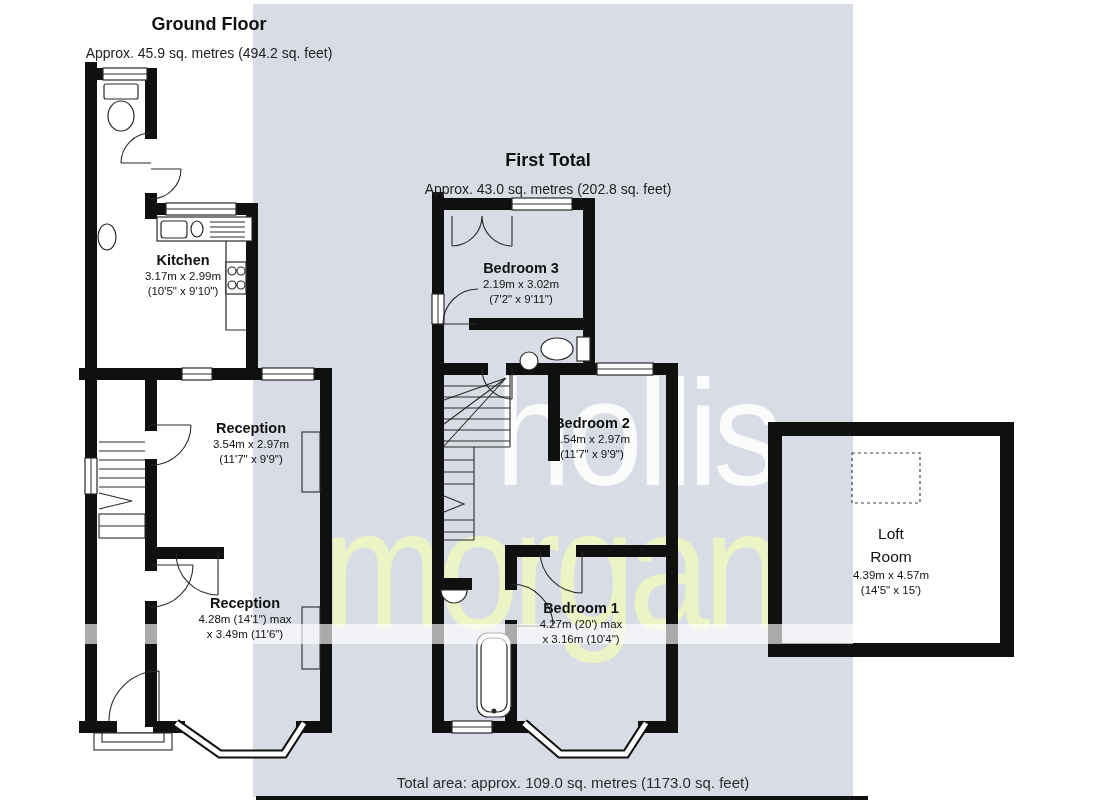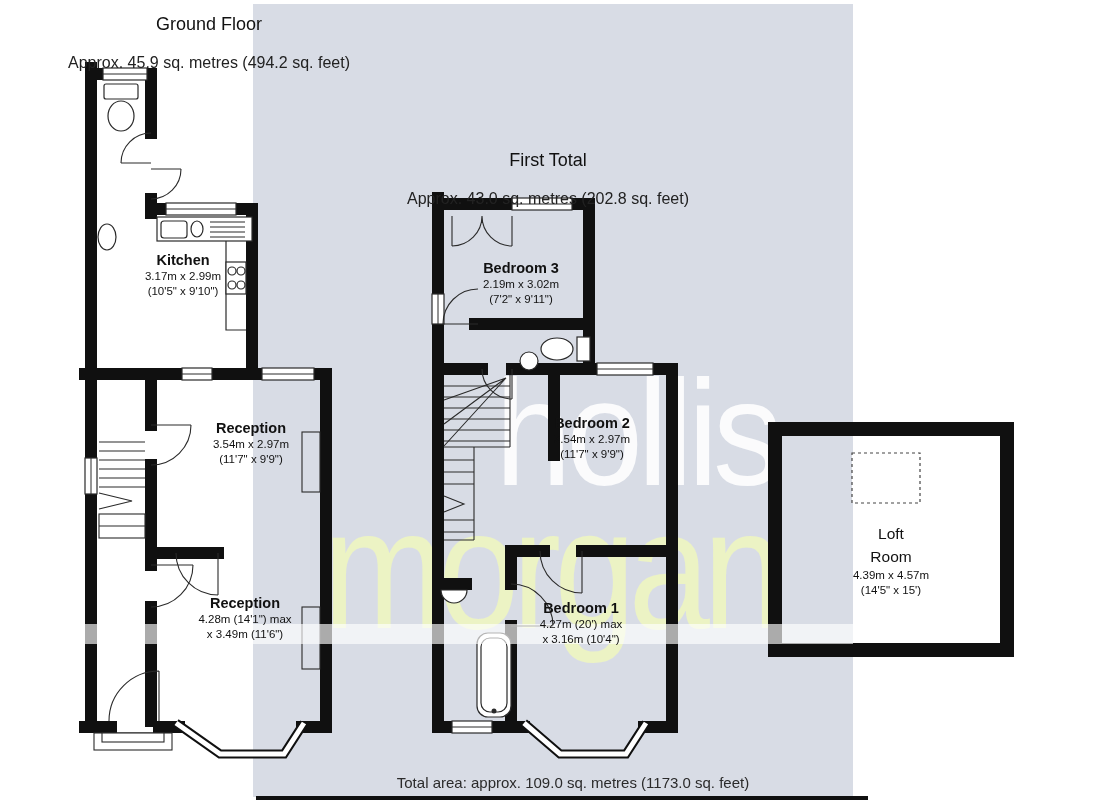--- a/index.html
+++ b/index.html
@@ -5,22 +5,22 @@
   html,body{margin:0;padding:0;background:#ffffff;}
   #canvas{position:relative;width:1100px;height:800px;background:#fff;overflow:hidden;
           font-family:"Liberation Sans", sans-serif;color:#1a1a1a;}
   .panel{position:absolute;left:253px;top:4px;width:600px;height:793px;background:var(--panel,#d8dce5);z-index:1;}
   .wm{position:absolute;z-index:2;line-height:1;font-weight:normal;white-space:nowrap;transform-origin:left top;}
   .wm-hollis{left:495px;top:358px;font-size:150px;letter-spacing:-6px;color:rgba(255,255,255,0.88);transform:scaleX(0.92);}
   .wm-morgan{left:323px;top:484px;font-size:170px;letter-spacing:-8px;color:var(--morgan,#eef5c2);opacity:0.92;transform:scaleX(0.86);}
   #plan-svg{position:absolute;left:0;top:0;z-index:3;}
   .stripe{position:absolute;left:0;top:624px;width:853px;height:20px;background:rgba(255,255,255,0.65);z-index:4;}
   .floor-head{position:absolute;text-align:center;z-index:5;}
-  .floor-title{font-weight:normal;font-size:18px;color:#111;}
-  .floor-area{font-size:16px;margin-top:19px;color:#222;}
+  .floor-title{font-weight:bold;font-size:18px;color:#111;}
+  .floor-area{font-size:14px;margin-top:10px;color:#222;}
   .room-label{position:absolute;text-align:center;z-index:5;color:#111;}
   .room-name{font-weight:bold;font-size:14.5px;line-height:17px;text-align:center;}
   .room-dims{font-size:11.5px;line-height:15px;}
   .loft-name{font-weight:normal;font-size:15.5px;line-height:23px;}
   .footer-text{position:absolute;left:253px;top:774px;width:600px;text-align:center;
                font-size:15px;color:#2b2b2b;z-index:5;margin-left:20px;}
   .footer-bar{position:absolute;left:256px;top:796px;width:612px;height:4px;background:#101010;z-index:5;}
 </style>
 </head>
 <body>

